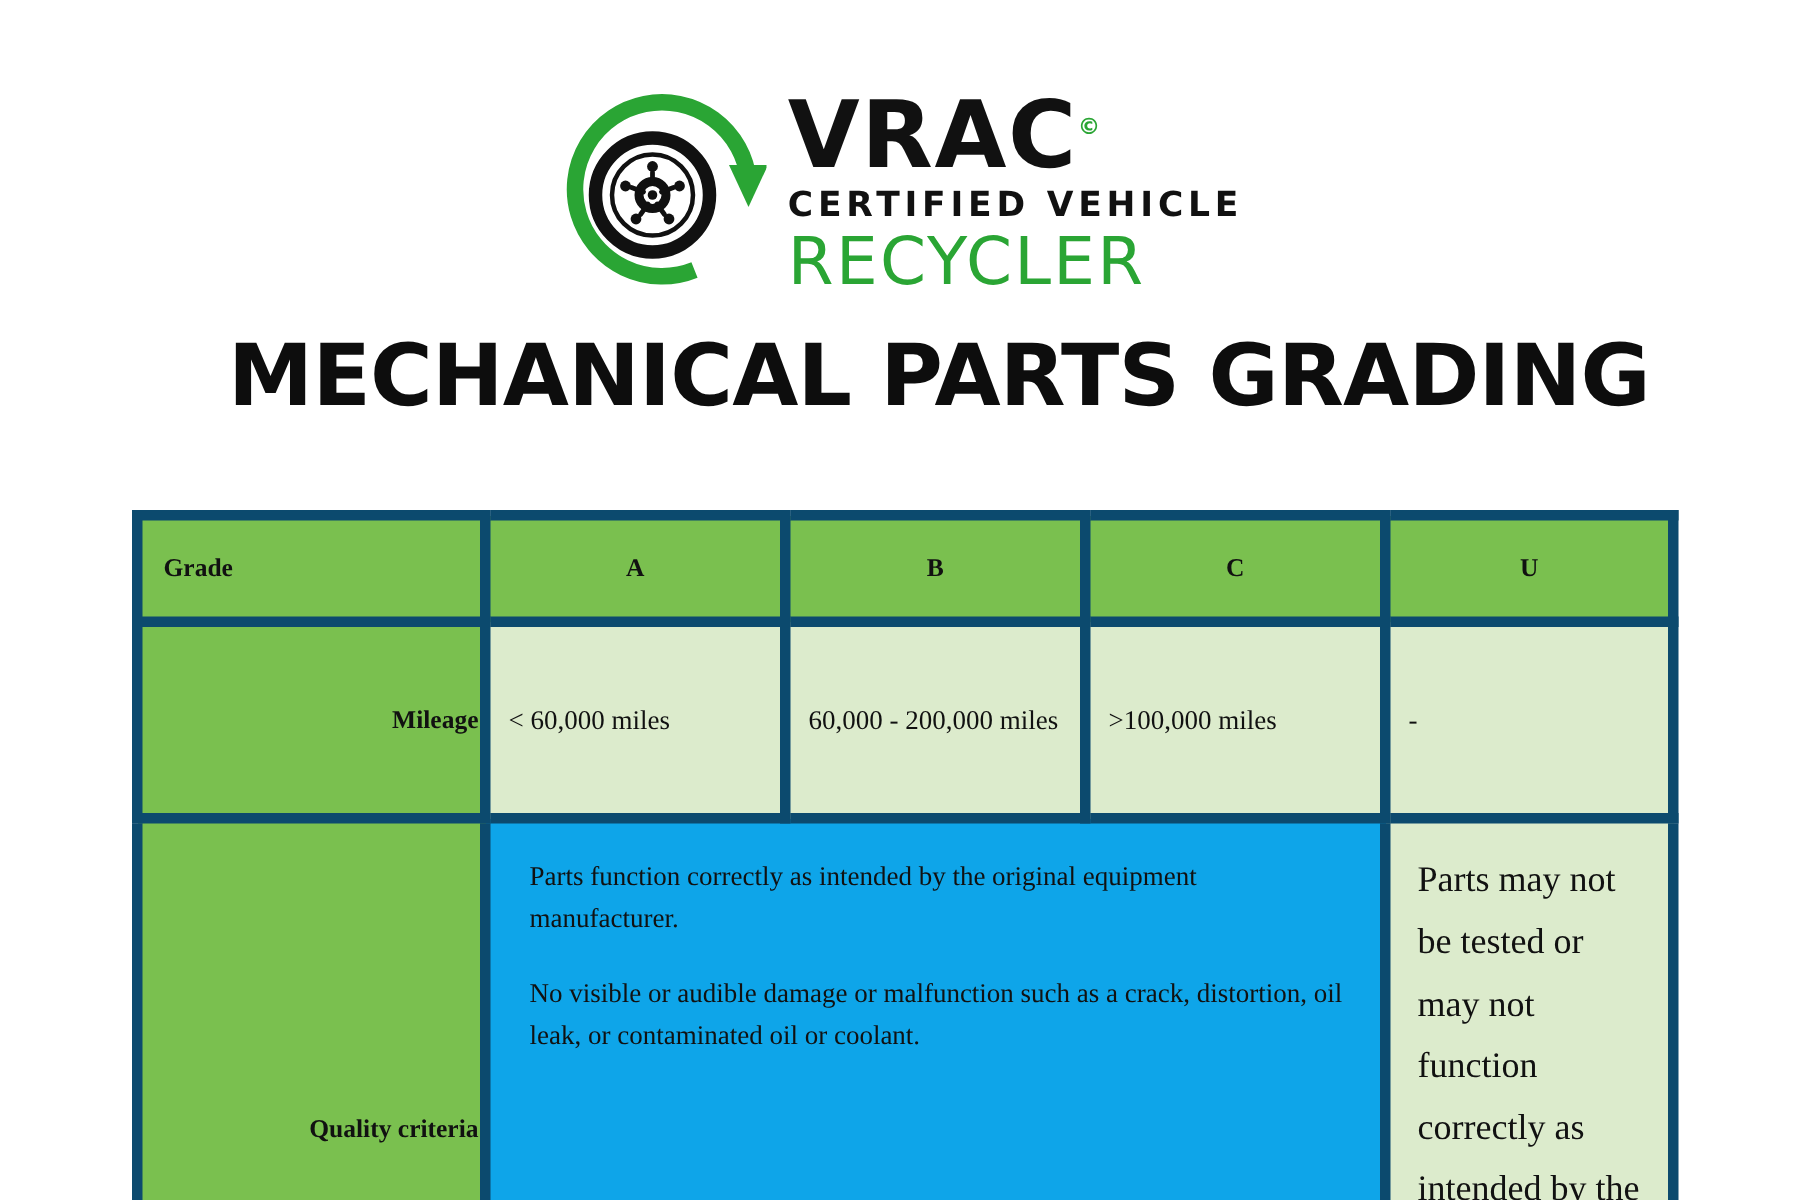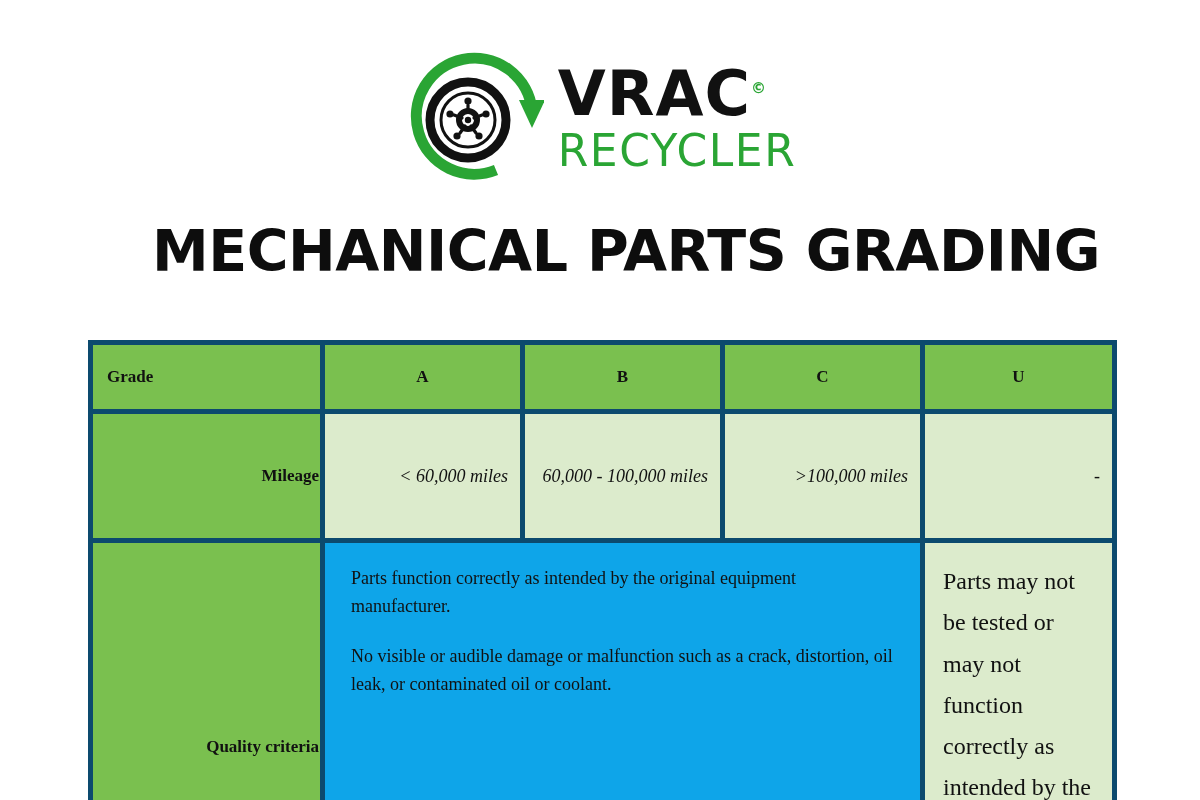--- a/index.html
+++ b/index.html
@@ -17,21 +17,21 @@
   }
 
   
   .logo-block {
     position: absolute;
     left: 0;
     top: 48px;
     width: 1200px;
     height: 150px;
     display: flex;
-    align-items: flex-start;
+    align-items: flex-end;
     justify-content: center;
   }
   .logo-inner {
     display: flex;
     align-items: center;
     gap: 14px;
   }
   .logo-mark {
     width: 140px;
     height: 140px;
@@ -99,21 +99,21 @@
     position: absolute;
     left: 88px;
     top: 340px;
     width: 1024px;
     border-collapse: collapse;
     table-layout: fixed;
     font-family: "Liberation Serif", serif;
   }
   .grading-table td {
     vertical-align: middle;
-    border: 5px solid #0c4a6e;
+    border: 7px solid #0c4a6e;
   }
   .hdr-row td {
     background: #7ac04f;
     height: 62px;
     font-family: "Liberation Serif", serif;
     font-weight: bold;
     font-size: 17px;
     color: #111111;
     text-align: center;
   }
@@ -125,25 +125,24 @@
     background: #7ac04f;
     font-weight: bold;
     font-size: 17px;
     padding-left: 14px;
     color: #111111;
     font-family: "Liberation Serif", serif;
     text-align: right;
   }
   td.cell-light {
     background: #dcebcc;
-    text-align: right;
+    text-align: left;
     font-size: 18px;
     color: #111111;
     padding: 10px 12px;
-    font-style: italic;
   }
   .mileage-row td {
     height: 104px;
   }
   td.criteria-body {
     background: #0ea5e9;
     text-align: left;
     font-size: 18px;
     line-height: 1.55;
     padding: 22px 24px 22px 26px;
@@ -185,20 +184,21 @@
         <circle cx="64" cy="53" r="3.6" fill="#111111"></circle>
         <circle cx="82" cy="66" r="3.6" fill="#111111"></circle>
         <circle cx="75" cy="88" r="3.6" fill="#111111"></circle>
         <circle cx="53" cy="88" r="3.6" fill="#111111"></circle>
         <circle cx="46" cy="66" r="3.6" fill="#111111"></circle>
         <path d="M64 57 L64 64 M78 67 L70 70 M72 85 L67 78 M56 85 L61 78 M50 67 L58 70" stroke="#111111" stroke-width="3.2" fill="none" stroke-linecap="round"></path>
       </svg>
     </div>
     <div class="logo-text">
       <div class="logo-line1"><span>VRAC</span><span class="logo-copy">©</span></div>
+      <div class="logo-line2">CERTIFIED VEHICLE</div>
       <div class="logo-line3">RECYCLER</div>
     </div>
   </div>
 </div>
 
 <div class="page-title">MECHANICAL PARTS GRADING</div>
 
 <table class="grading-table">
   <colgroup>
     <col style="width:232px">
@@ -211,21 +211,21 @@
     <tr class="hdr-row">
       <td class="rowlabel">Grade</td>
       <td>A</td>
       <td>B</td>
       <td>C</td>
       <td>U</td>
     </tr>
     <tr class="mileage-row">
       <td class="rowlabel">Mileage</td>
       <td class="cell-light">&lt; 60,000 miles</td>
-      <td class="cell-light">60,000 - 100,000 miles</td>
+      <td class="cell-light">60,000 - 200,000 miles</td>
       <td class="cell-light">&gt;100,000 miles</td>
       <td class="cell-light">-</td>
     </tr>
     <tr class="criteria-row">
       <td class="rowlabel">Quality criteria</td>
       <td class="criteria-body" colspan="3">
         <p>Parts function correctly as intended by the original equipment manufacturer.</p>
         <p>No visible or audible damage or malfunction such as a crack, distortion, oil leak, or contaminated oil or coolant.</p>
       </td>
       <td class="criteria-u">Parts may not be tested or may not function correctly as intended by the original equipment manufacturer.</td>

